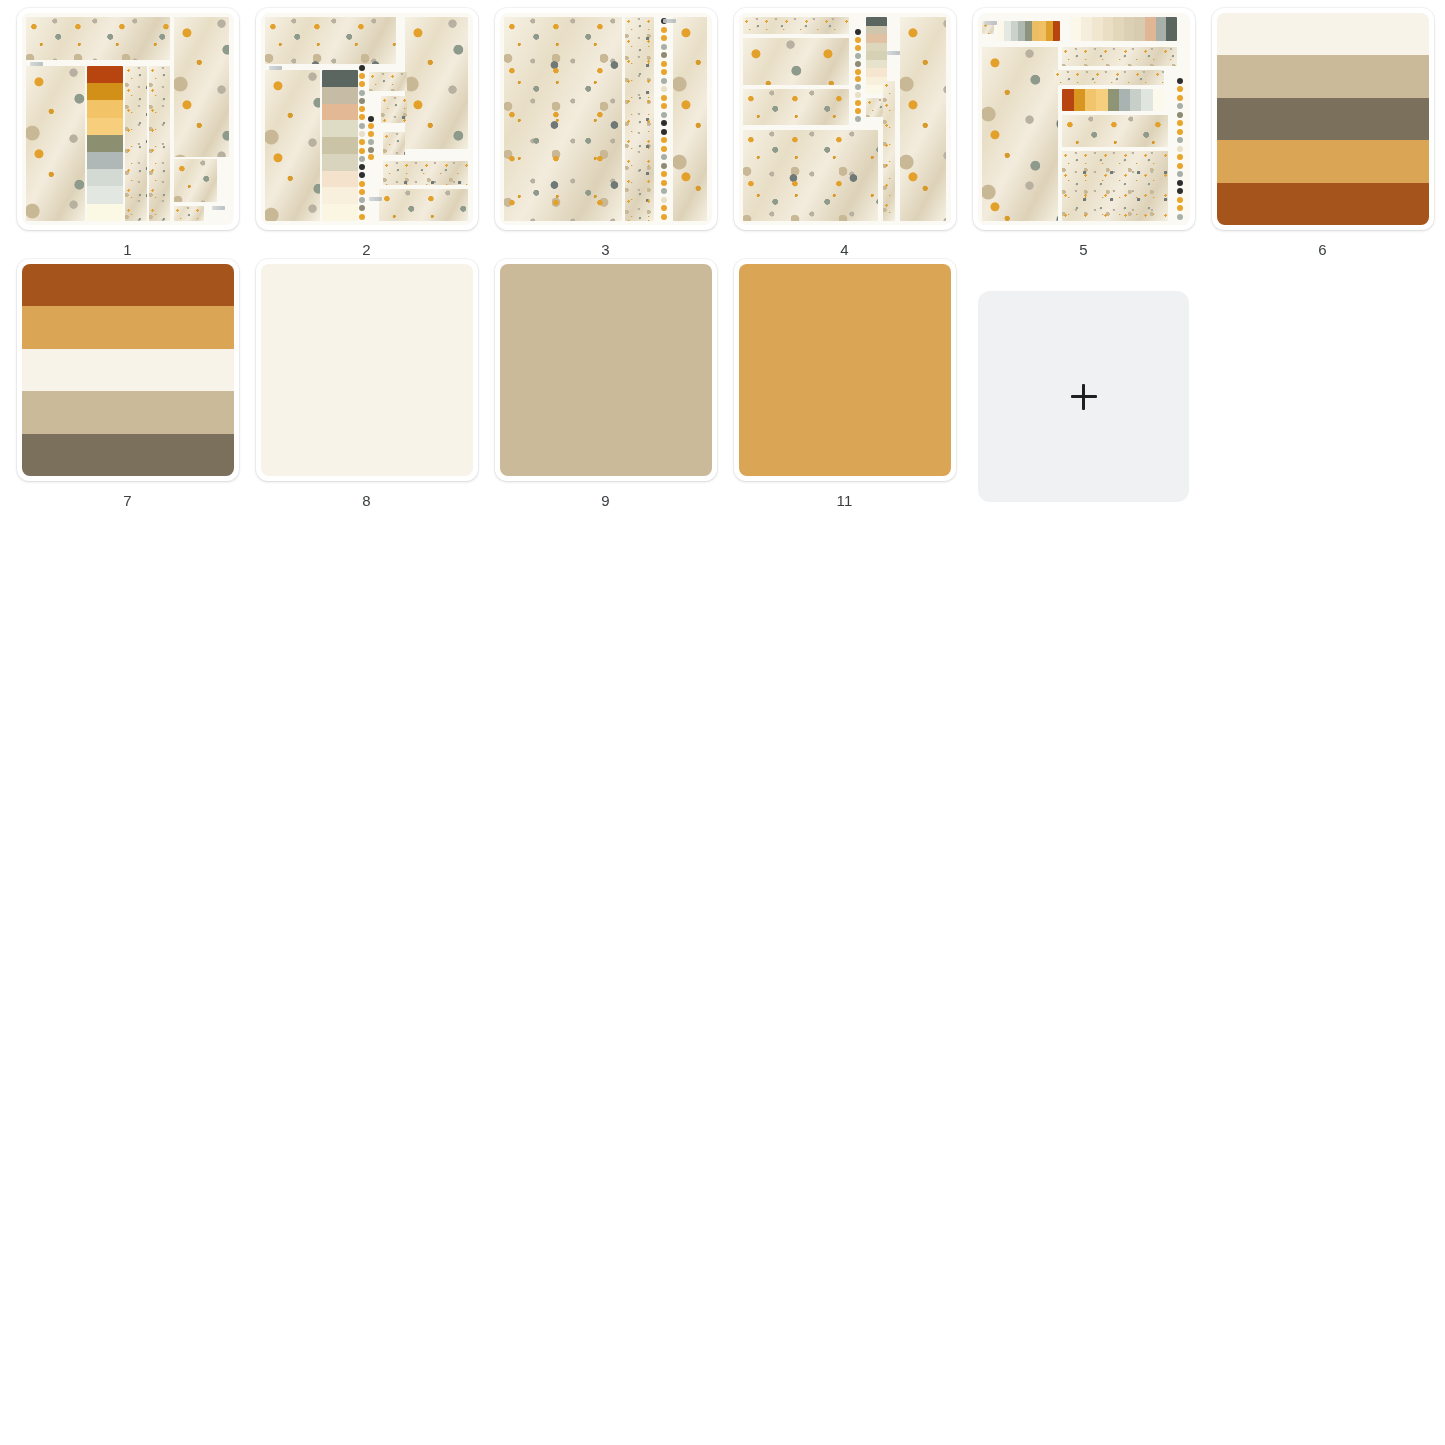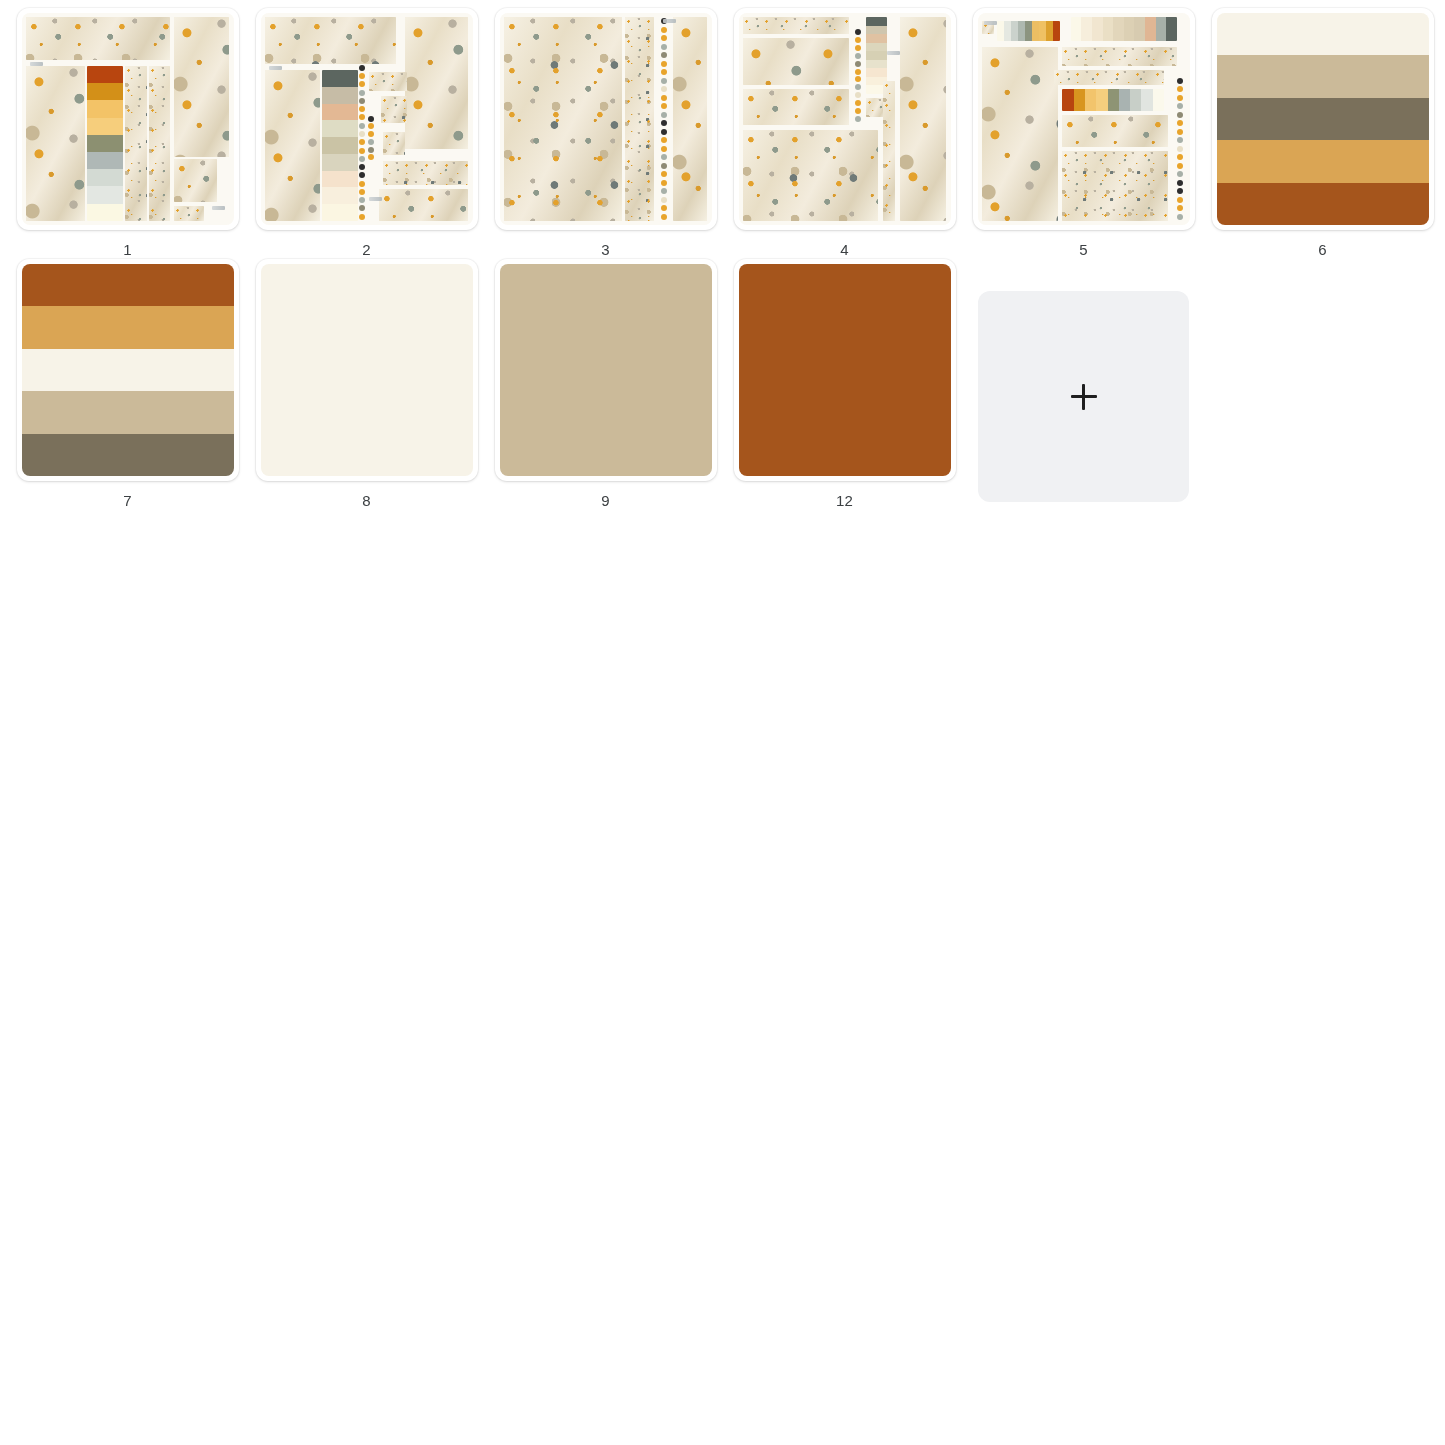--- a/index.html
+++ b/index.html
@@ -496,23 +496,23 @@
       <div class="card">
         <div class="card-inner">
           <div class="solid" style="background: rgb(203, 186, 153);"></div>
         </div>
       </div>
       <div class="caption">9</div>
     </div>
     <div class="grid-cell">
       <div class="card">
         <div class="card-inner">
-          <div class="solid" style="background: rgb(165, 85, 28);"></div>
-        </div>
-      </div>
-      <div class="caption">12</div>
+          <div class="solid" style="background: rgb(218, 165, 84);"></div>
+        </div>
+      </div>
+      <div class="caption">11</div>
     </div>
     <div class="grid-cell" style="margin-top: 32px;">
       <div class="add-card" style="background: rgb(240, 241, 243);">
         <div class="plus-glyph"></div>
       </div>
     </div>
   </div>
 
 </body></html>

